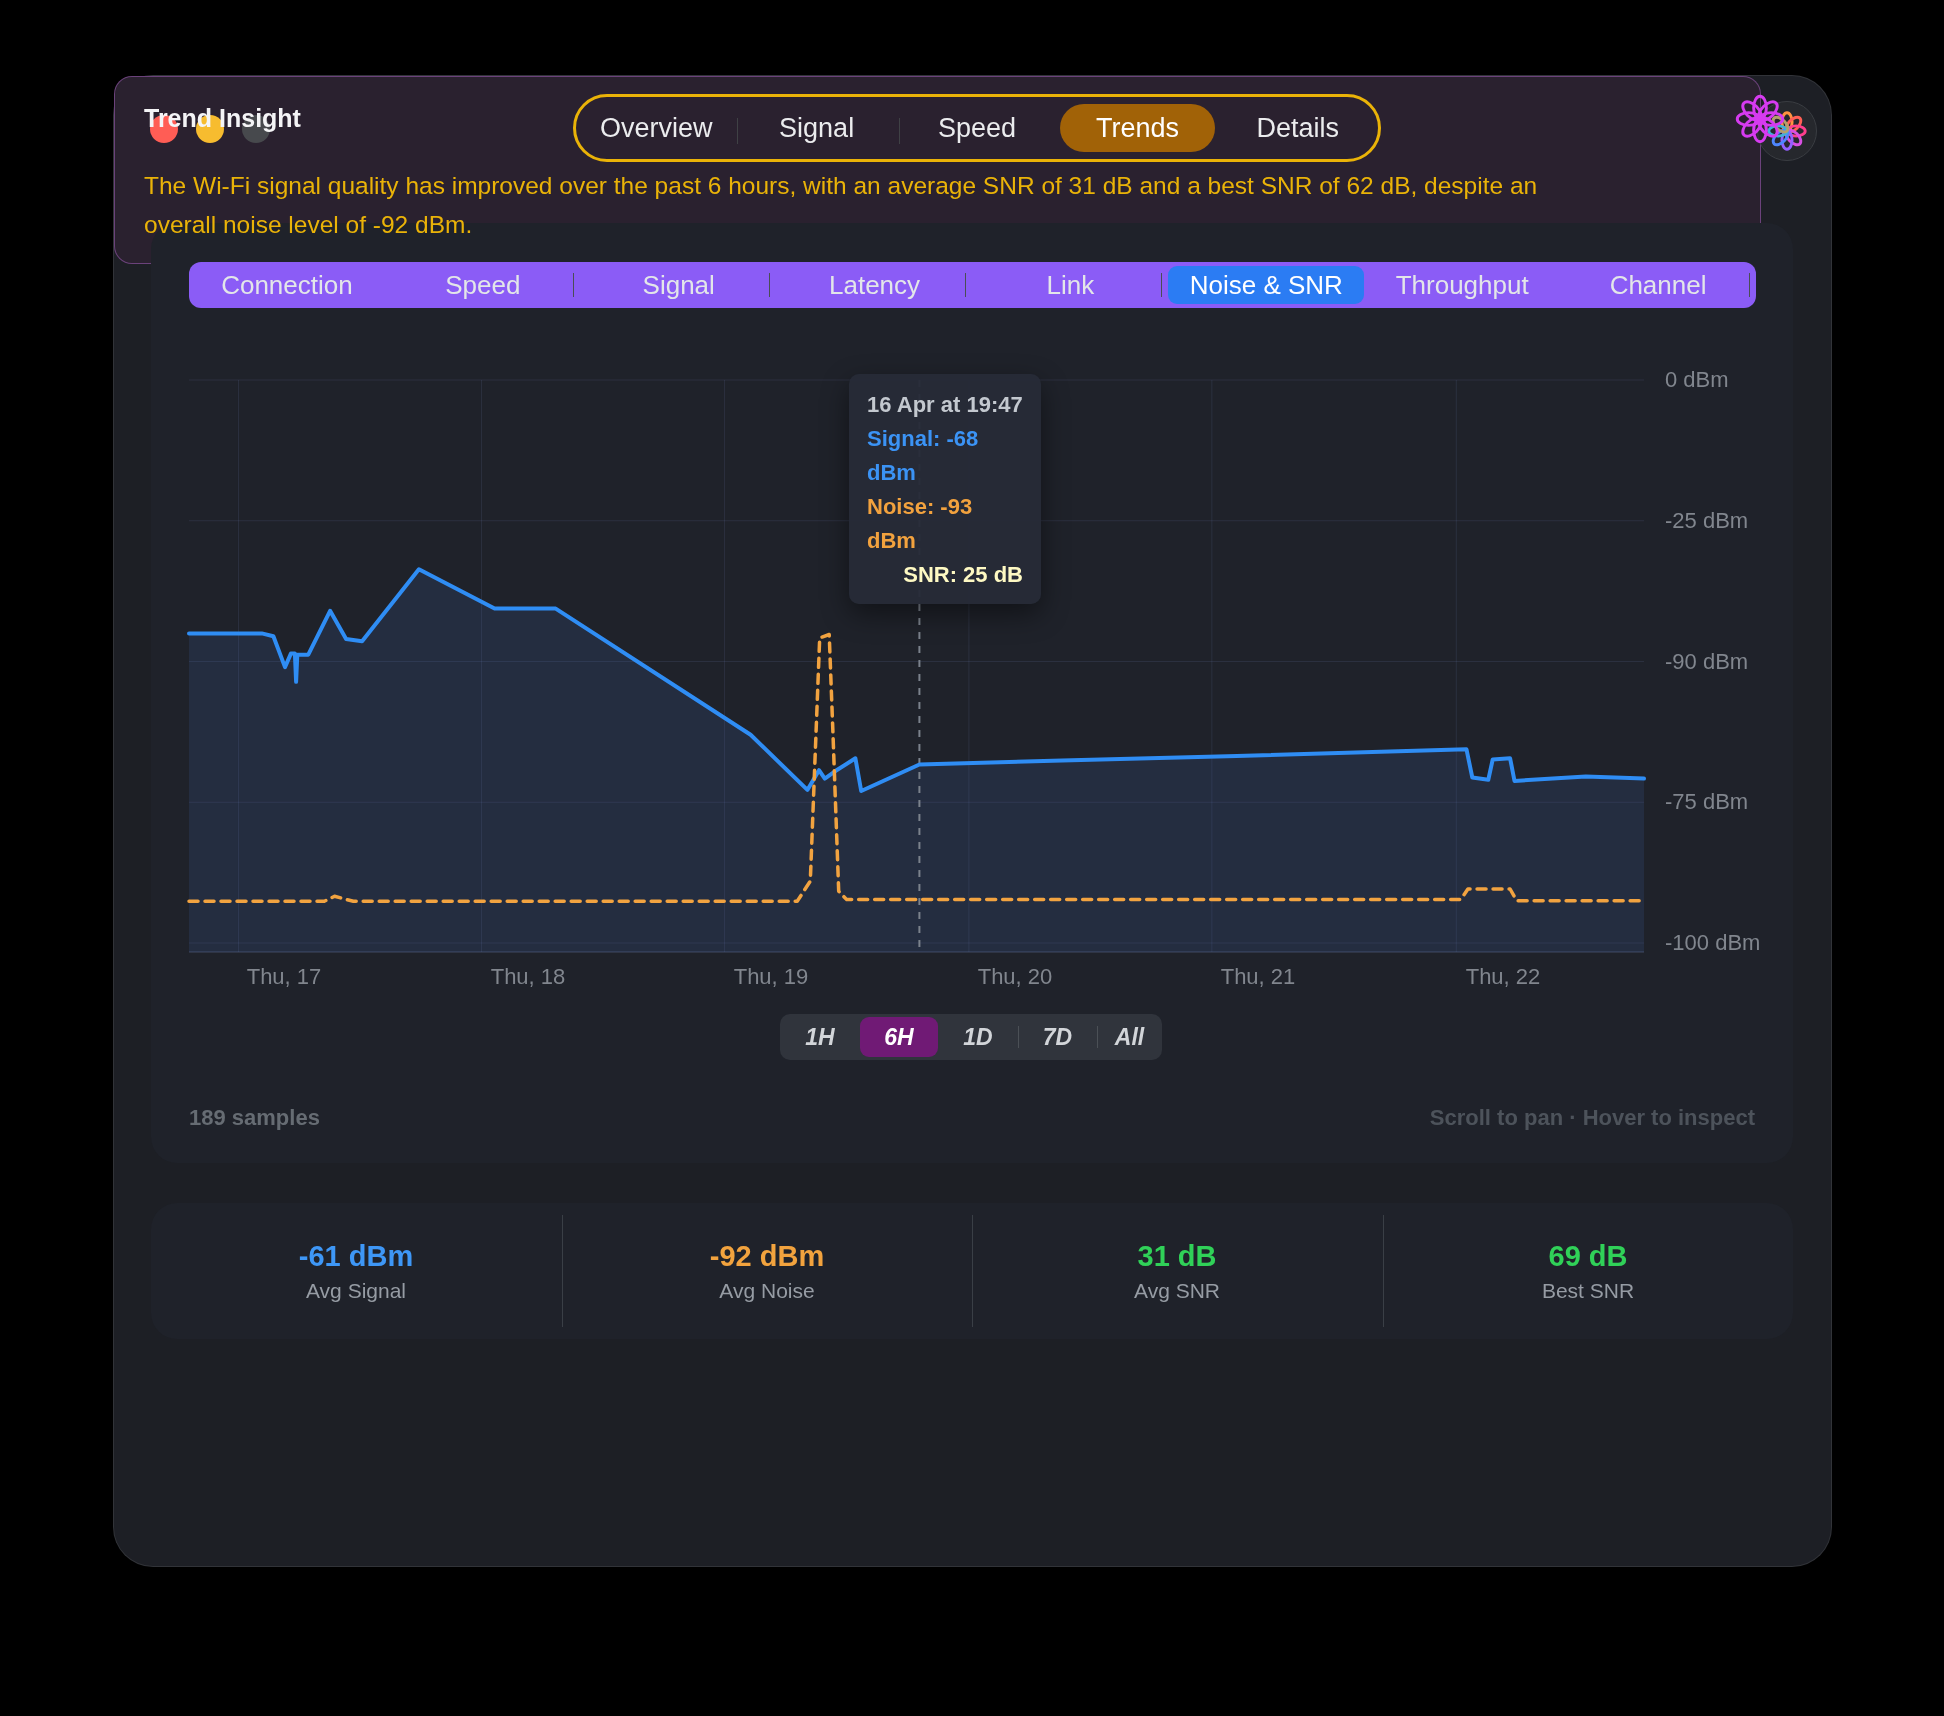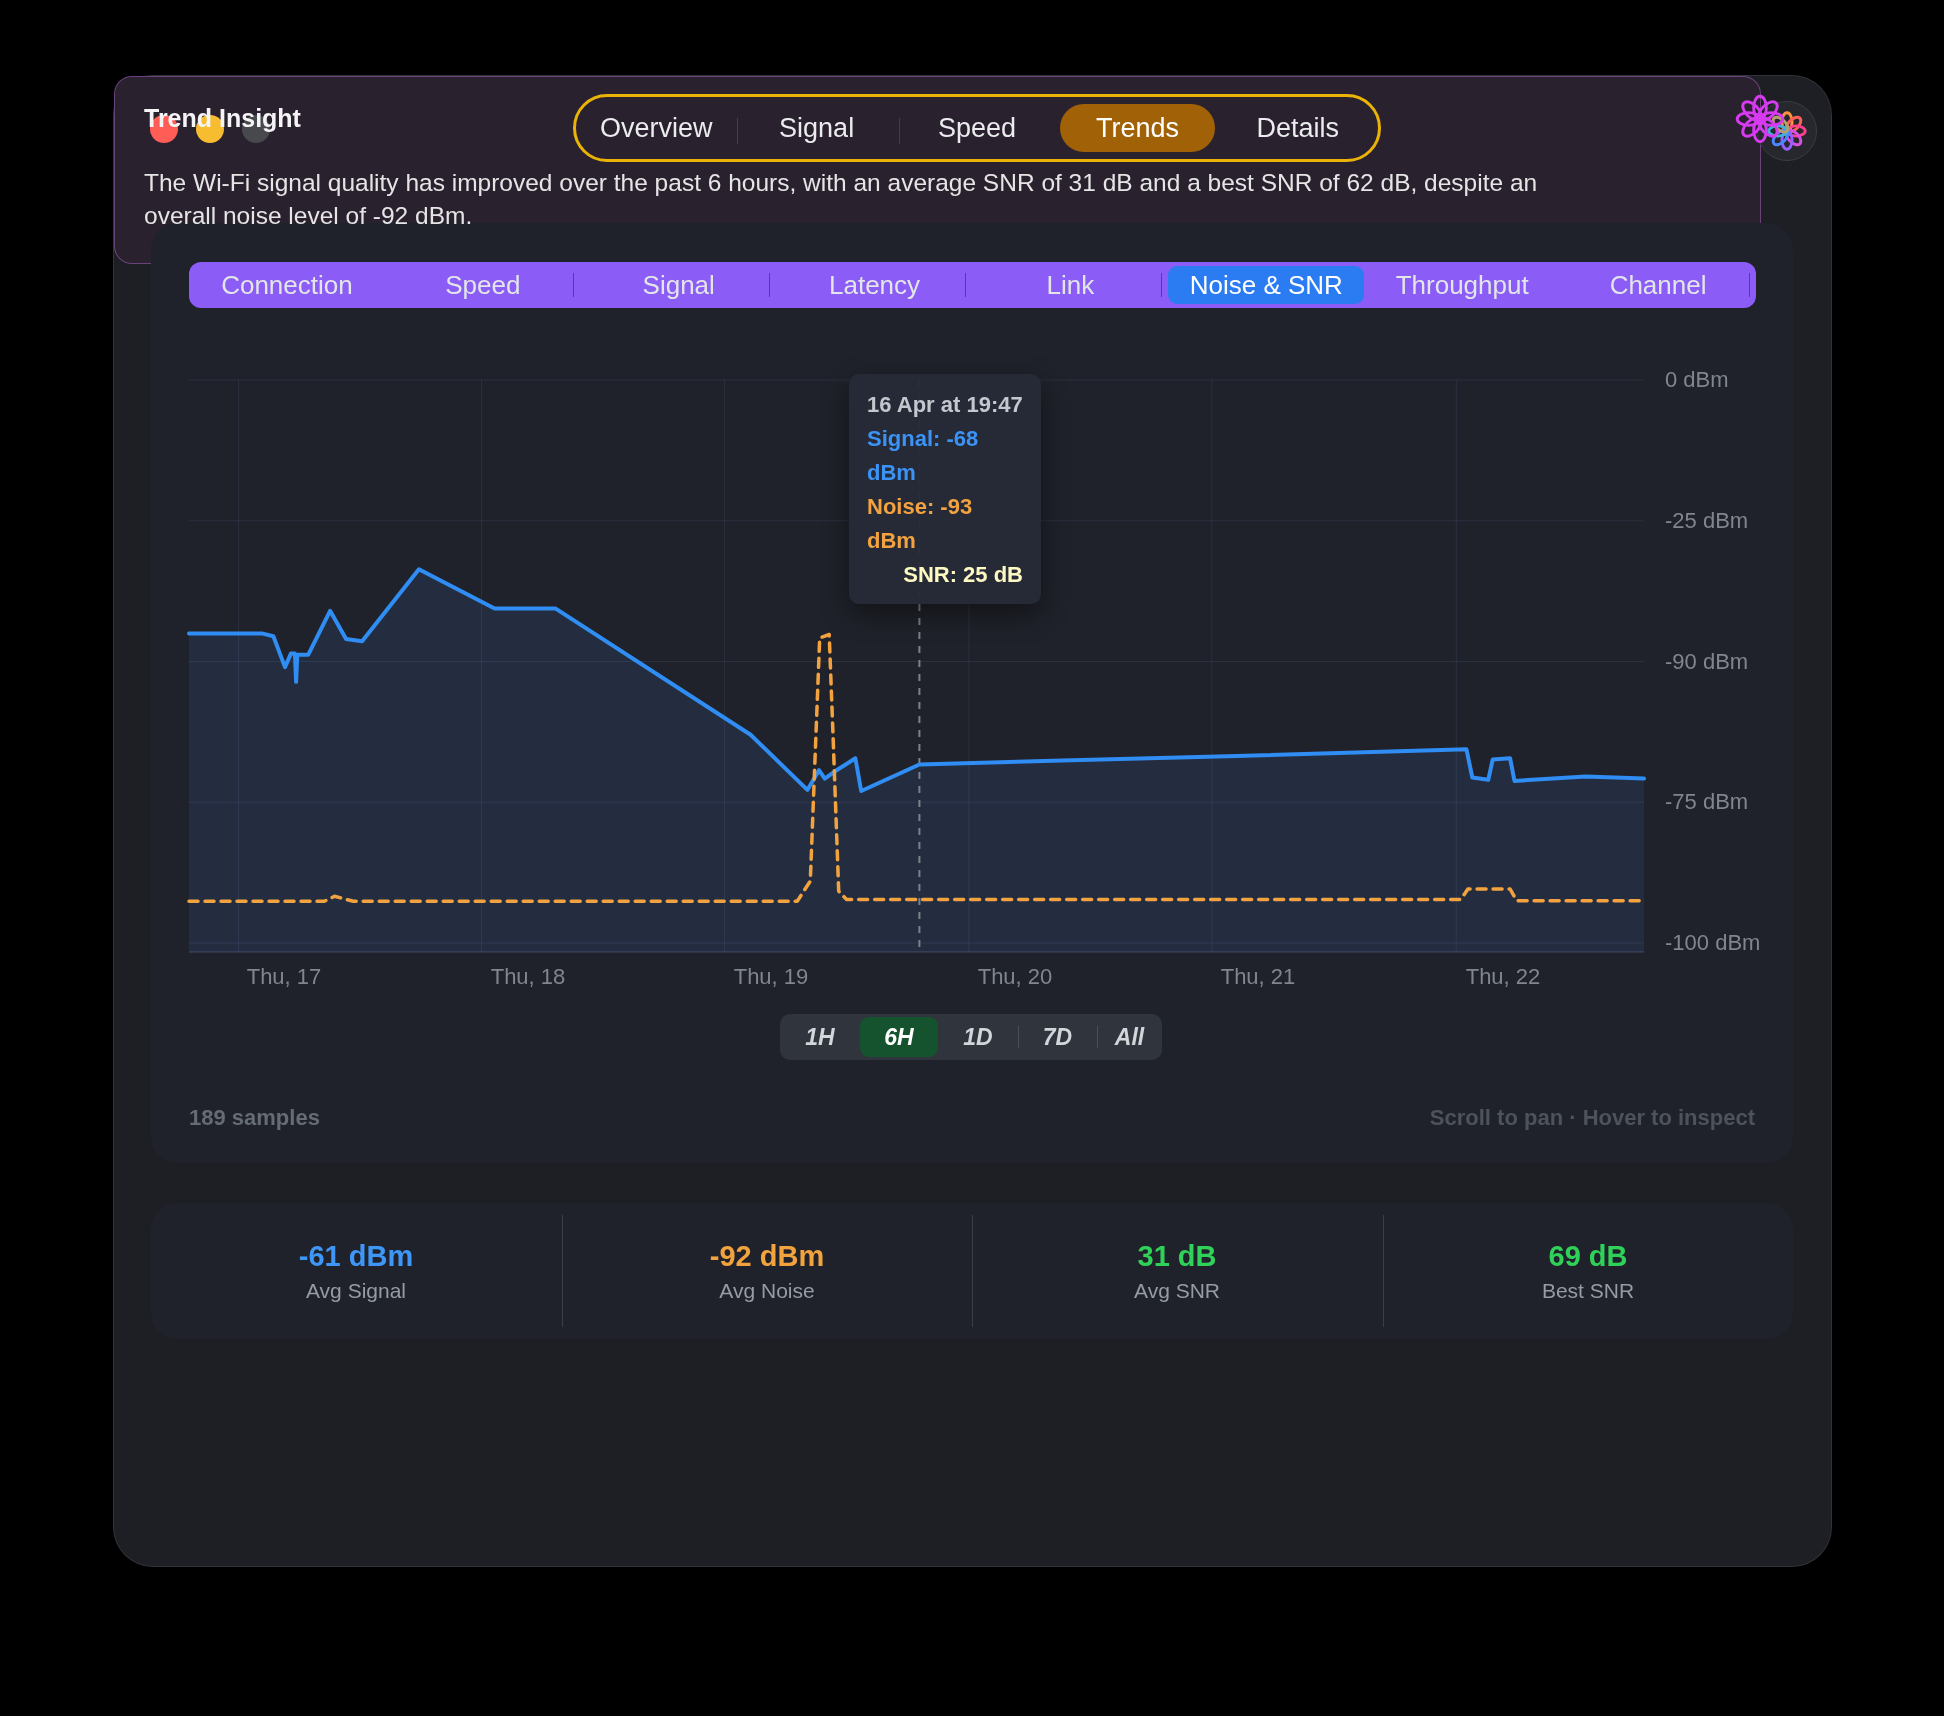--- a/index.html
+++ b/index.html
@@ -45,38 +45,38 @@
   
   .tooltip{position:absolute;left:698px;top:151px;width:192px;box-sizing:border-box;padding:14px 18px 12px 18px;background:rgba(38,43,55,.96);border-radius:10px;box-shadow:0 10px 28px rgba(0,0,0,.45);font-size:22px;font-weight:700;line-height:34px;}
   .tt-title{color:#c3c8cf;}
   .tt-signal{color:#3b93f5;}
   .tt-noise{color:#f2a23e;}
   .tt-snr{color:#fef9c3;text-align:right;}
 
   
   .ranges{position:absolute;left:629px;top:791px;width:382px;height:46px;background:#30343c;border-radius:10px;display:flex;font-style:italic;}
   .range{display:flex;align-items:center;justify-content:center;font-size:23px;font-weight:600;color:#d2d5d9;margin:3px 0;border-radius:9px;position:relative;z-index:1;}
-  .range.selected{background:#14532d;color:#fff;}
+  .range.selected{background:#701a75;color:#fff;}
   .r1{width:80px;} .r6{width:78px;} .rd{width:80px;} .r7{width:79px;} .ra{width:65px;}
   .rangediv{position:absolute;width:1px;height:22px;top:12px;background:#4b5056;}
   .rgd1{left:238px;} .rgd2{left:317px;}
 
   .samples{position:absolute;left:38px;top:882px;font-size:22px;font-weight:600;color:#666c73;}
   .hint{position:absolute;right:38px;top:882px;font-size:22px;font-weight:600;color:#4d535b;}
 
   
   .stat{position:absolute;top:0;width:410px;height:136px;display:flex;flex-direction:column;align-items:center;justify-content:center;gap:6px;}
   .stat .v{font-size:29px;font-weight:700;}
   .stat .l{font-size:21px;font-weight:400;color:#969ca4;}
   .c-blue{color:#3e97f6;} .c-orange{color:#f2a33e;} .c-green{color:#30d158;}
   .statdiv{position:absolute;width:1px;top:12px;height:112px;background:#3a3f46;}
 
   
   .ins-title{position:absolute;left:30px;top:28px;font-size:25px;font-weight:700;color:#f4f4f6;}
-  .ins-body{position:absolute;left:30px;top:90px;width:1400px;font-size:24.5px;color:#e5e5e5;line-height:33px;}
+  .ins-body{position:absolute;left:30px;top:90px;width:1400px;font-size:24.5px;color:#eab308;line-height:39px;}
   .ins-icon{position:absolute;right:46px;top:18px;}
 </style>
 </head>
 <body>
 
 <div class="window">
 
   <div class="tl red"></div>
   <div class="tl yellow"></div>
   <div class="tl gray"></div>

